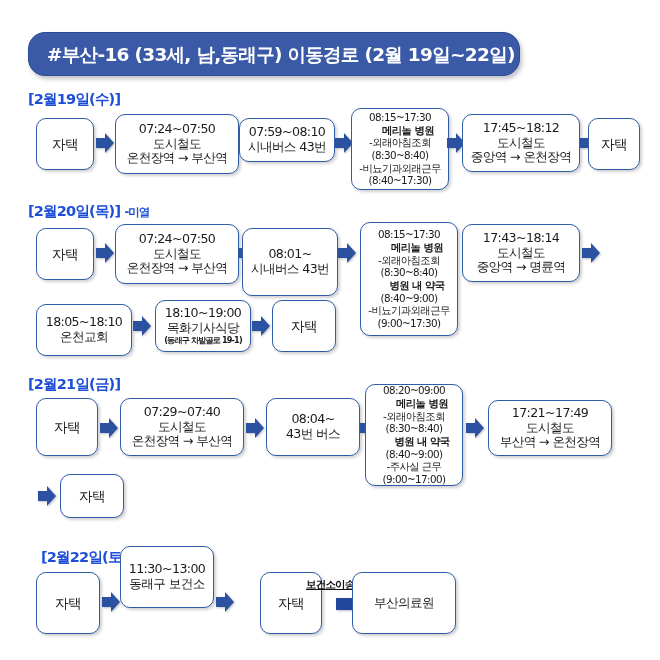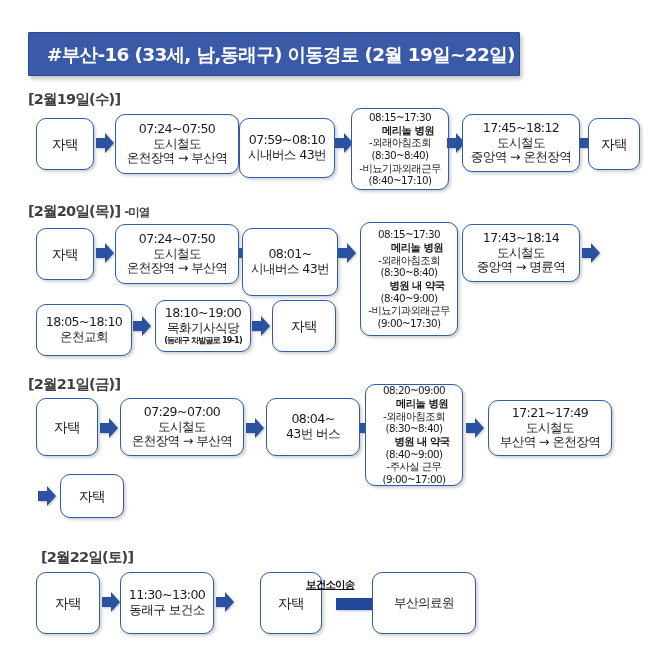--- a/index.html
+++ b/index.html
@@ -28,41 +28,41 @@
 
   
   .title-bar {
     position: absolute;
     left: 28px;
     top: 32px;
     width: 492px;
     height: 44px;
     background: #3a5aa8;
     border: 1px solid #2b4a95;
-    border-radius: 1px;
+    border-radius: 17px;
     box-shadow: 2px 3px 4px rgba(120,120,130,0.45);
     display: flex;
     align-items: center;
     box-sizing: border-box;
     padding-left: 18px;
   }
   .title-bar .title-text {
     color: #ffffff;
     font-size: 18.5px;
     font-weight: bold;
     letter-spacing: -0.7px;
     white-space: nowrap;
   }
 
   
   .day-label {
     position: absolute;
     font-size: 14.5px;
     font-weight: bold;
-    color: #404040;
+    color: #1d4ed8;
     letter-spacing: -0.8px;
     white-space: nowrap;
   }
   .day-label .fever {
     font-size: 11.5px;
     font-weight: bold;
     letter-spacing: -1px;
     margin-top: 14px;
   }
 
@@ -136,37 +136,37 @@
     <span class="ln">07:24~07:50</span>
     <span class="ln">도시철도</span>
     <span class="ln">온천장역 → 부산역</span>
   </div>
   <div class="arrow" style="left:239px; top:133px;">
     <svg width="18" height="20" viewBox="0 0 18 20">
         <path d="M0 5 H9 V0 L18 10 L9 20 V15 H0 Z" fill="#2b52a0"></path>
       </svg>
   </div>
 
-  <div class="node big" style="left:239px; top:118px; width:96px; height:60px;">
+  <div class="node big" style="left:239px; top:118px; width:96px; height:44px;">
     <span class="ln">07:59~08:10</span>
     <span class="ln">시내버스 43번</span>
   </div>
   <div class="arrow" style="left:335px; top:133px;">
     <svg width="18" height="20" viewBox="0 0 18 20">
         <path d="M0 5 H9 V0 L18 10 L9 20 V15 H0 Z" fill="#2b52a0"></path>
       </svg>
   </div>
 
   <div class="node dense" style="left:351px; top:108px; width:98px; height:82px;">
     <span class="ln">08:15~17:30</span>
     <span class="ln b">메리놀 병원</span>
     <span class="ln">-외래아침조회</span>
     <span class="ln">(8:30~8:40)</span>
     <span class="ln">-비뇨기과외래근무</span>
-    <span class="ln">(8:40~17:10)</span>
+    <span class="ln">(8:40~17:30)</span>
   </div>
   <div class="arrow" style="left:447px; top:133px;">
     <svg width="18" height="20" viewBox="0 0 18 20">
         <path d="M0 5 H9 V0 L18 10 L9 20 V15 H0 Z" fill="#2b52a0"></path>
       </svg>
   </div>
 
   <div class="node big" style="left:462px; top:114px; width:118px; height:58px;">
     <span class="ln">17:45~18:12</span>
     <span class="ln">도시철도</span>
@@ -271,21 +271,21 @@
   <div class="node home" style="left:36px; top:398px; width:62px; height:58px;">
     <span class="ln">자택</span>
   </div>
   <div class="arrow" style="left:100px; top:418px;">
     <svg width="18" height="20" viewBox="0 0 18 20">
         <path d="M0 5 H9 V0 L18 10 L9 20 V15 H0 Z" fill="#2b52a0"></path>
       </svg>
   </div>
 
   <div class="node big" style="left:120px; top:398px; width:124px; height:58px;">
-    <span class="ln">07:29~07:00</span>
+    <span class="ln">07:29~07:40</span>
     <span class="ln">도시철도</span>
     <span class="ln">온천장역 → 부산역</span>
   </div>
   <div class="arrow" style="left:246px; top:418px;">
     <svg width="18" height="20" viewBox="0 0 18 20">
         <path d="M0 5 H9 V0 L18 10 L9 20 V15 H0 Z" fill="#2b52a0"></path>
       </svg>
   </div>
 
   <div class="node big" style="left:266px; top:398px; width:94px; height:58px;">
@@ -335,38 +335,38 @@
 
   <div class="node home" style="left:36px; top:572px; width:64px; height:62px;">
     <span class="ln">자택</span>
   </div>
   <div class="arrow" style="left:102px; top:592px;">
     <svg width="18" height="20" viewBox="0 0 18 20">
         <path d="M0 5 H9 V0 L18 10 L9 20 V15 H0 Z" fill="#2b52a0"></path>
       </svg>
   </div>
 
-  <div class="node big" style="left:120px; top:572px; width:94px; height:62px;">
+  <div class="node big" style="left:120px; top:546px; width:94px; height:62px;">
     <span class="ln">11:30~13:00</span>
     <span class="ln">동래구 보건소</span>
   </div>
   <div class="arrow" style="left:216px; top:592px;">
     <svg width="18" height="20" viewBox="0 0 18 20">
         <path d="M0 5 H9 V0 L18 10 L9 20 V15 H0 Z" fill="#2b52a0"></path>
       </svg>
   </div>
 
   <div class="node home" style="left:260px; top:572px; width:62px; height:62px;">
     <span class="ln">자택</span>
   </div>
 
   <div class="transfer-label" style="left:306px; top:578px;">보건소이송</div>
   <div class="arrow" style="left:336px; top:592px;">
     <svg width="66" height="24" viewBox="0 0 66 24">
         <path d="M0 6 H44 V0 L66 12 L44 24 V18 H0 Z" fill="#21479a"></path>
       </svg>
   </div>
 
-  <div class="node big" style="left:372px; top:572px; width:104px; height:62px;">
+  <div class="node big" style="left:352px; top:572px; width:104px; height:62px;">
     <span class="ln">부산의료원</span>
   </div>
 
 </div>
 
 </body></html>

